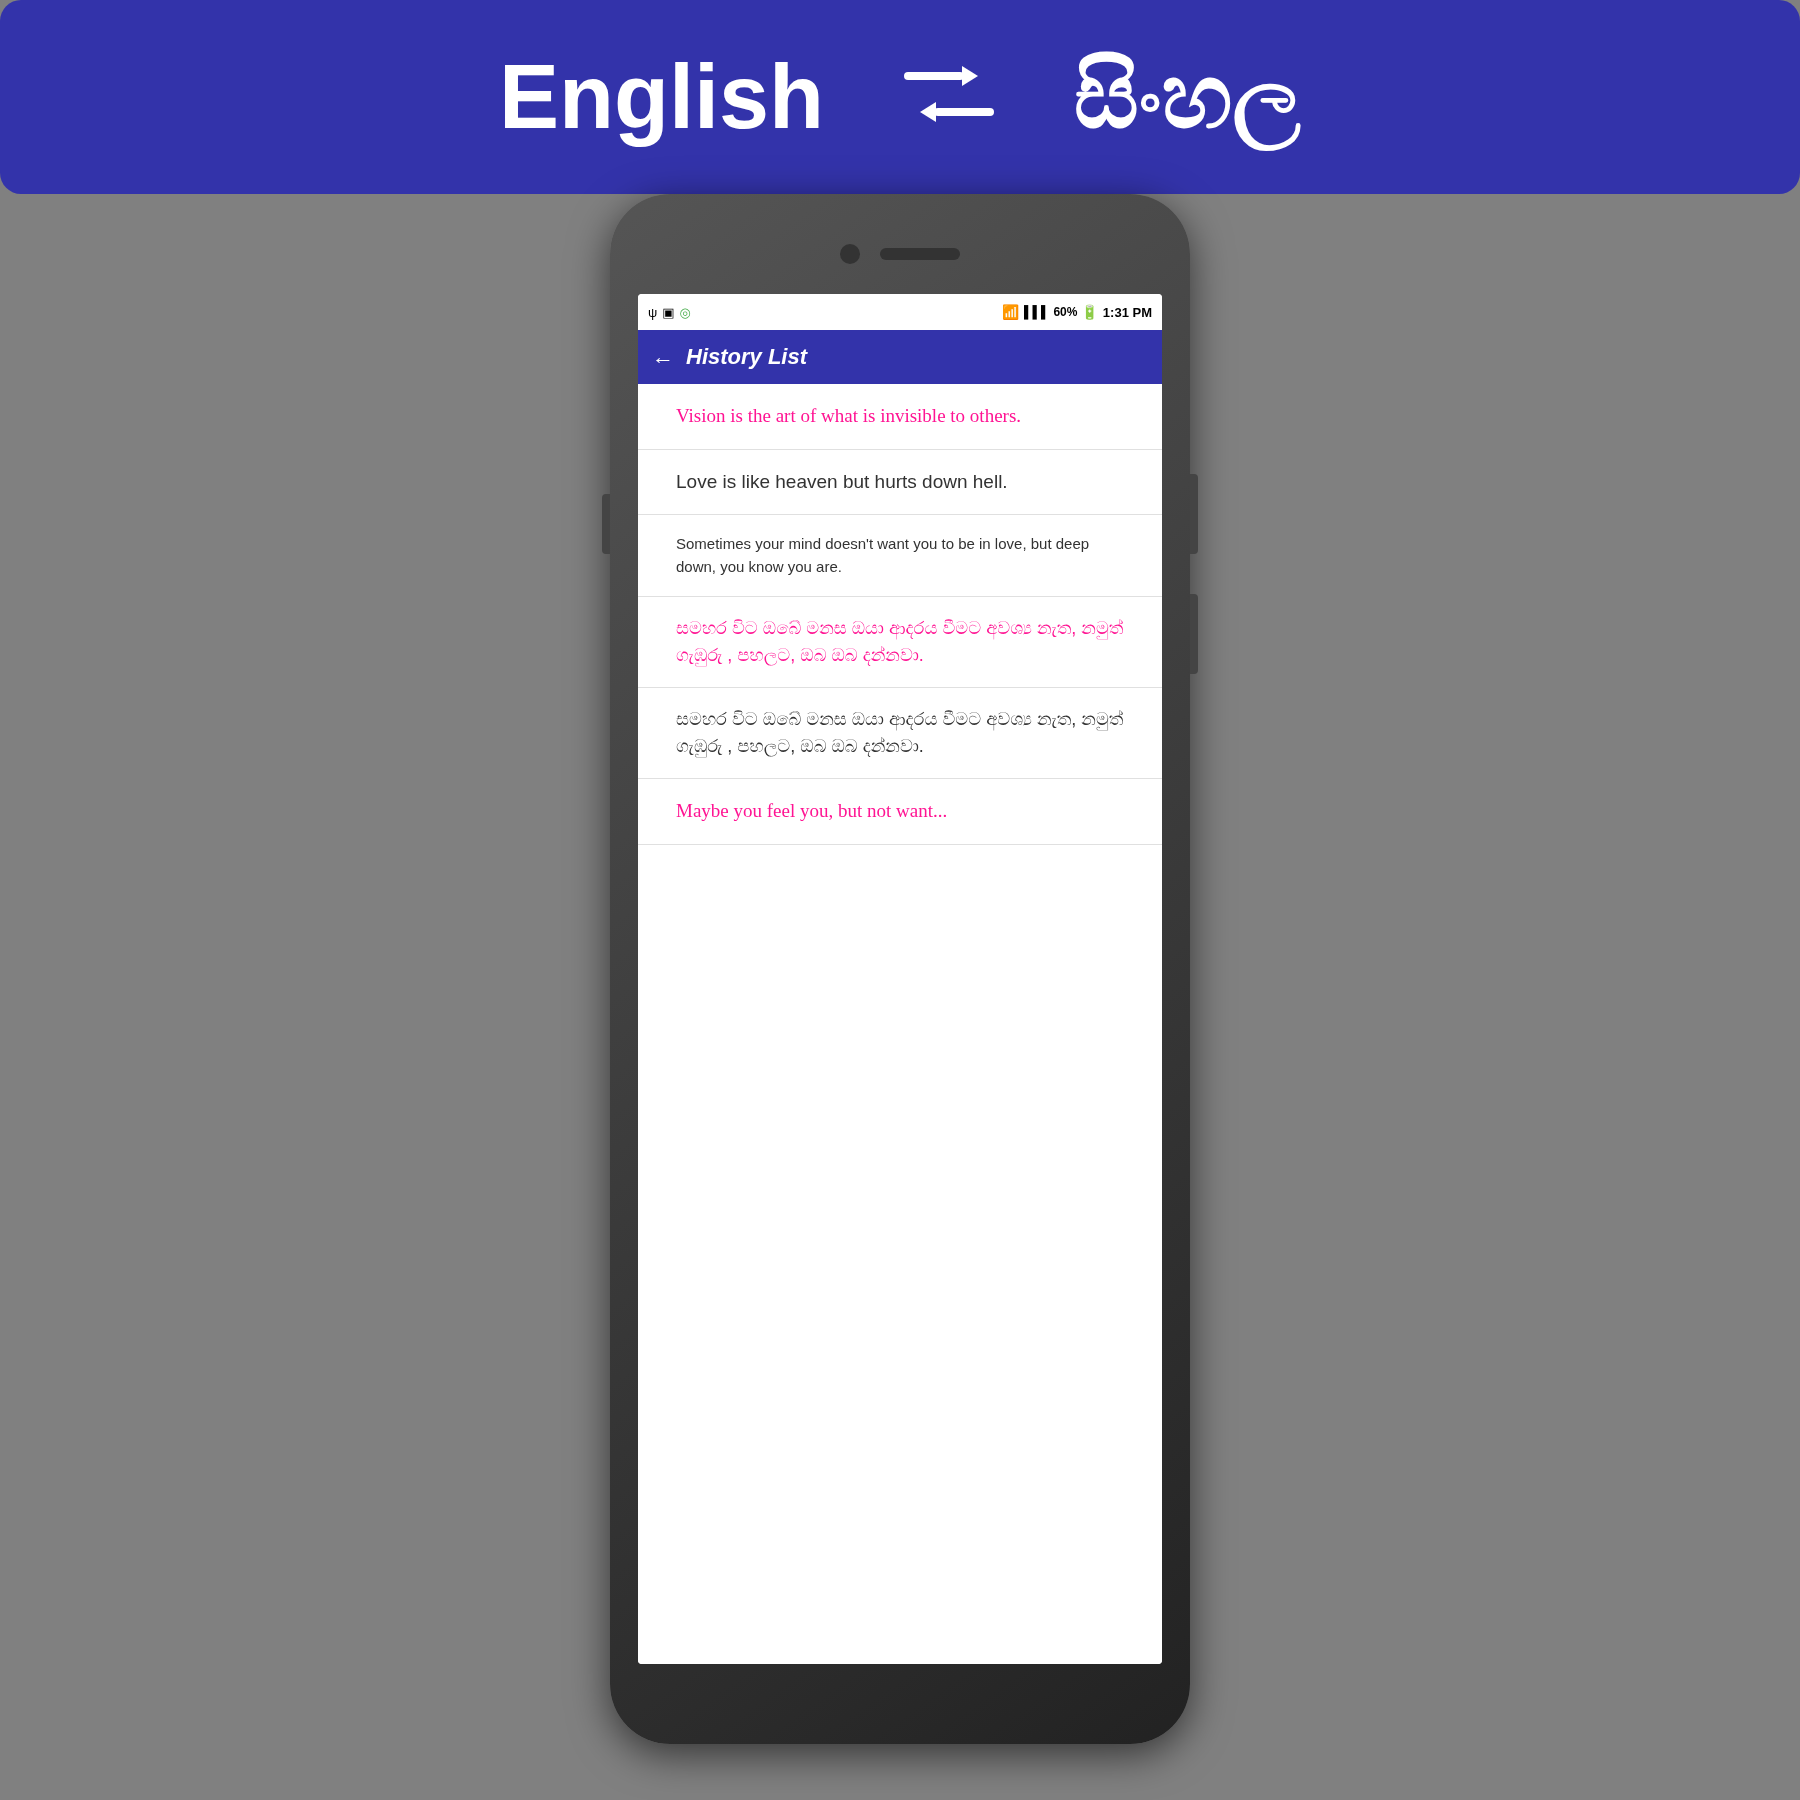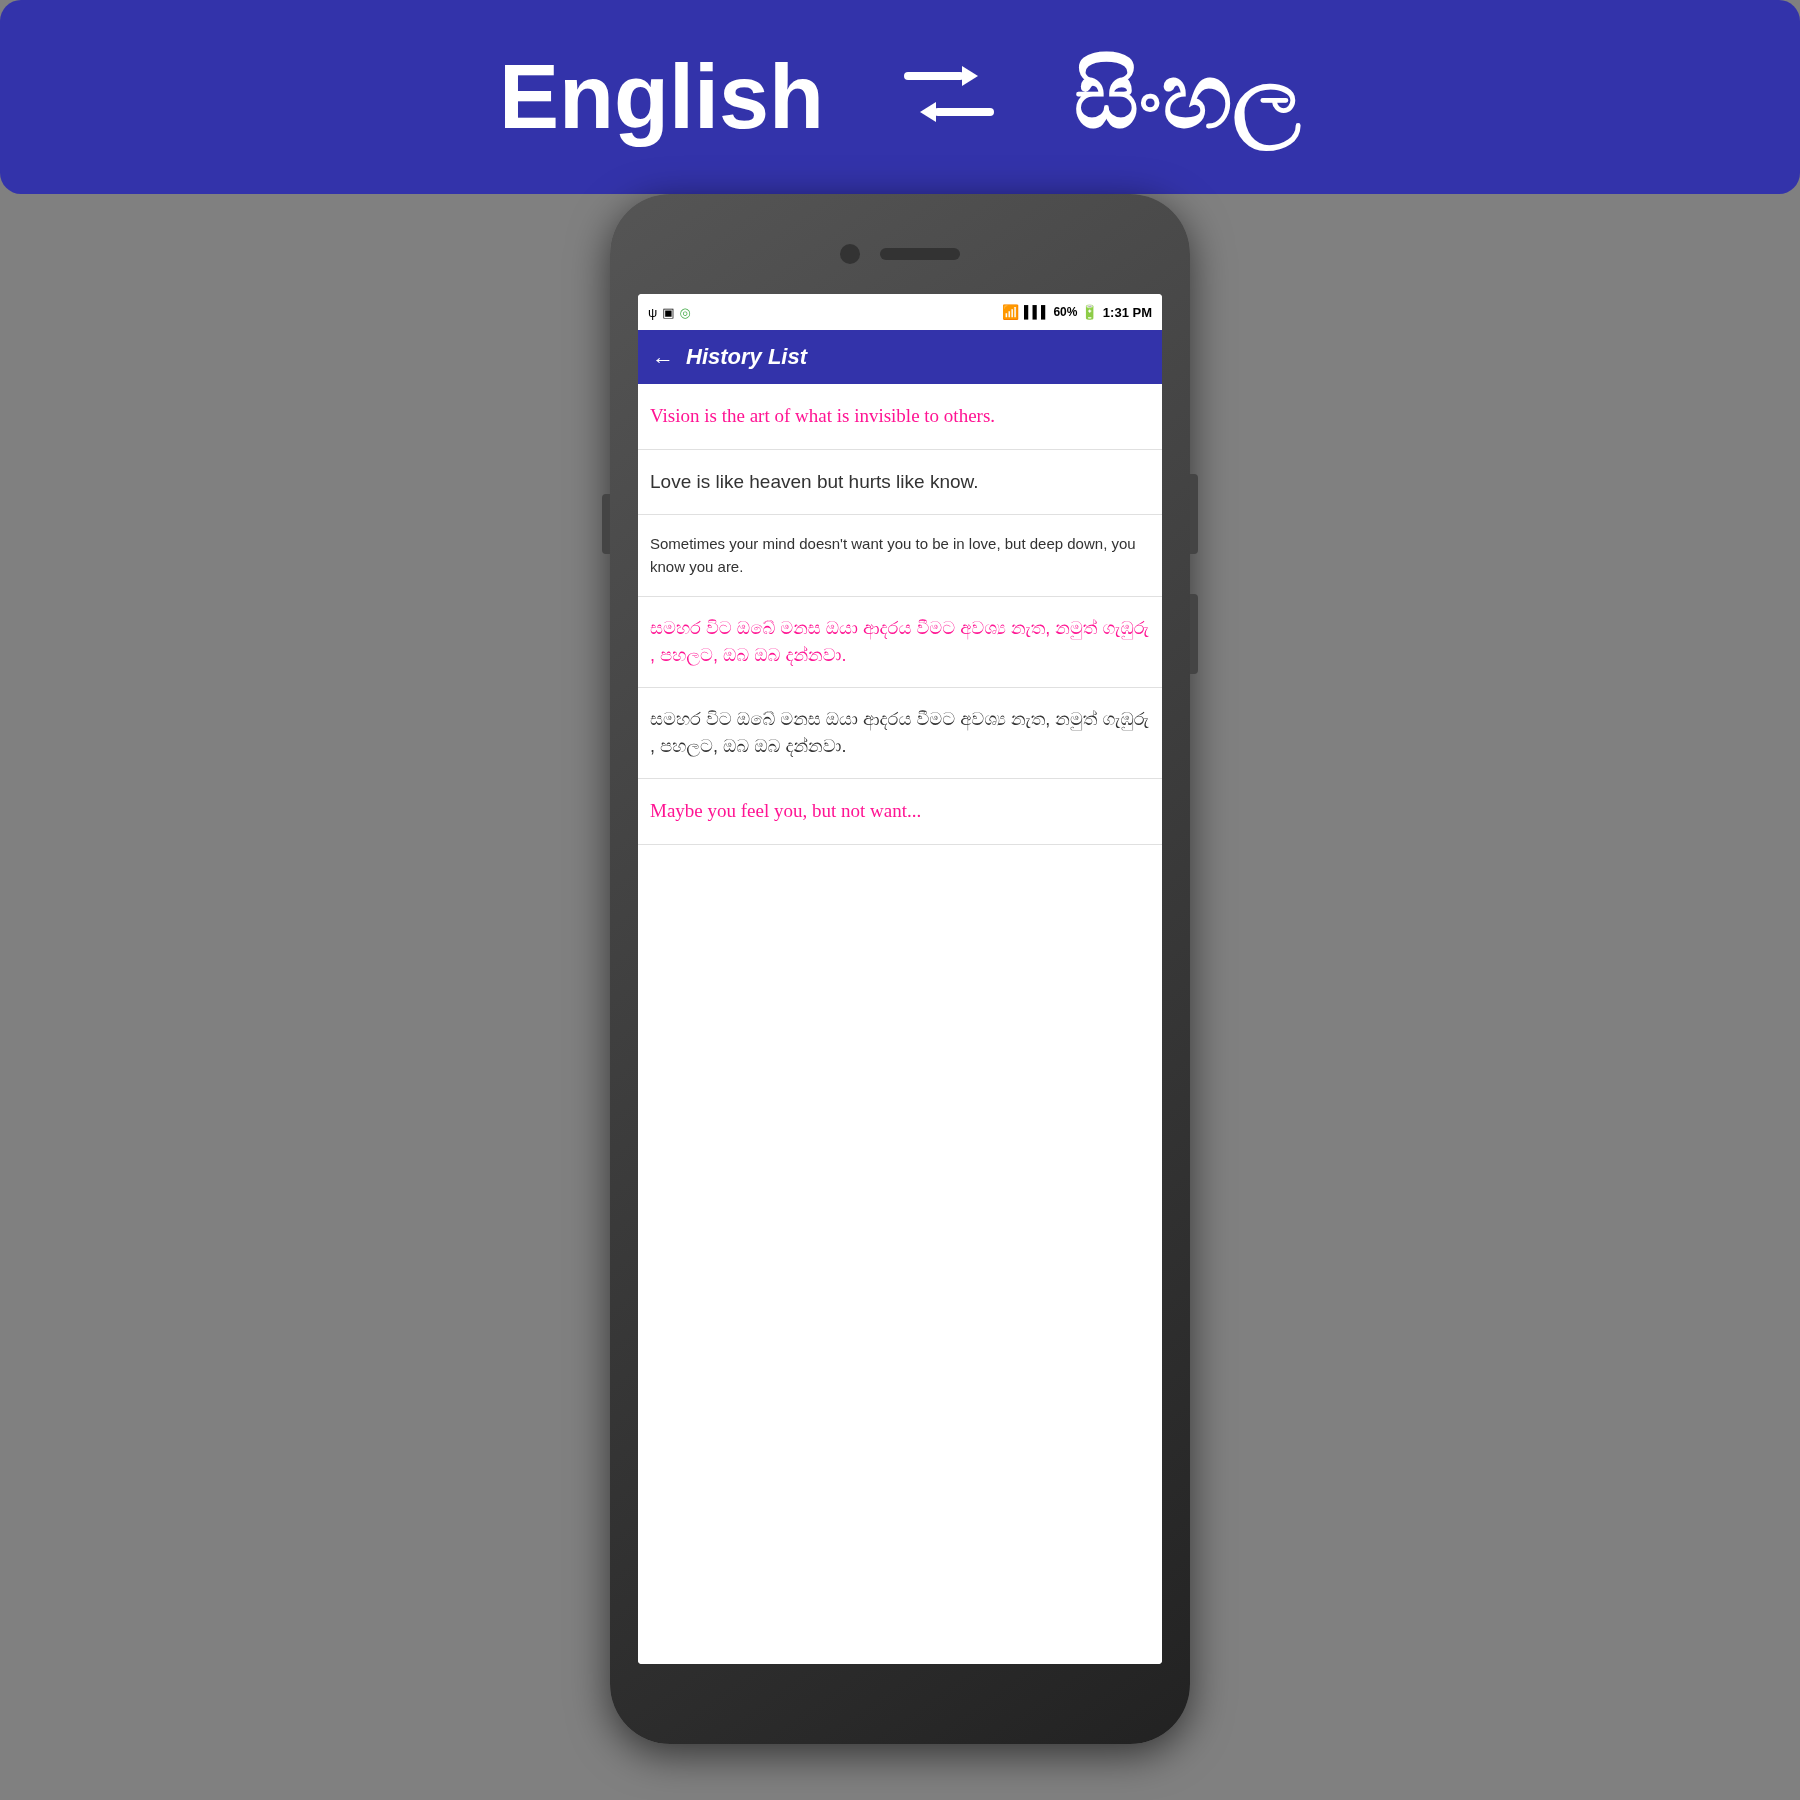--- a/index.html
+++ b/index.html
@@ -172,21 +172,21 @@
 
     
     .content-list {
       width: 100%;
       height: calc(1370px - 90px);
       overflow-y: auto;
       background: #fff;
     }
 
     .list-item {
-      padding: 18px 12px;
+      padding: 18px 38px;
       border-bottom: 1px solid #e0e0e0;
     }
     .list-item-text {
       font-size: 18px;
       line-height: 1.5;
     }
     .text-pink {
       color: #ff1493;
     }
     .text-dark {
@@ -254,21 +254,21 @@
         <span class="app-bar-title">History List</span>
       </div>
 
       <div class="content-list">
 
         <div class="list-item">
           <span class="list-item-text text-pink" style="font-family: 'Segoe Script', cursive, 'Comic Sans MS'; font-size:19px;">Vision is the art of what is invisible to others.</span>
         </div>
 
         <div class="list-item">
-          <span class="list-item-text text-dark" style="font-size:19px;">Love is like heaven but hurts like know.</span>
+          <span class="list-item-text text-dark" style="font-size:19px;">Love is like heaven but hurts down hell.</span>
         </div>
 
 
         <div class="list-item">
           <span class="list-item-text text-dark" style="font-size:15px;">Sometimes your mind doesn't want you to be in love, but deep down, you know you are.</span>
         </div>
 
         <div class="list-item">
           <span class="list-item-text text-pink" style="font-size:18px;">සමහර විට ඔබේ මනස ඔයා ආදරය වීමට අවශ්‍ය නැත, නමුත් ගැඹුරු , පහලට, ඔබ ඔබ දන්නවා.</span>
         </div>

